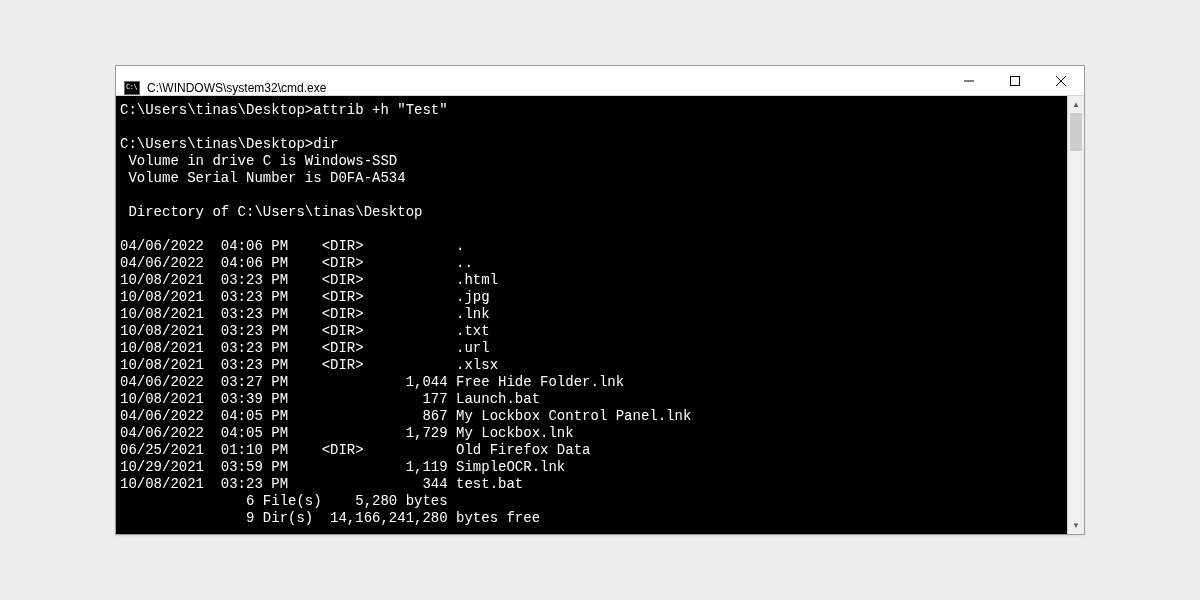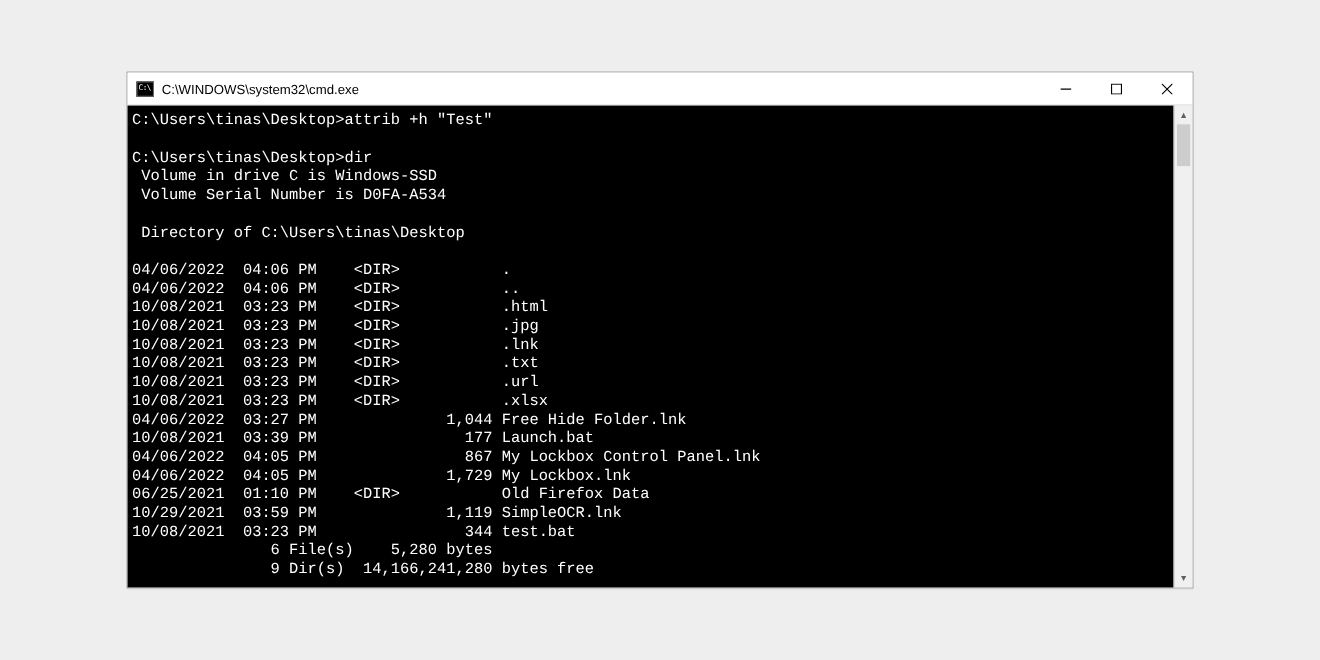--- a/index.html
+++ b/index.html
@@ -22,21 +22,21 @@
   }
   .titlebar {
     height: 30px;
     background: #ffffff;
     display: flex;
     align-items: stretch;
     border-bottom: 1px solid #d5d5d5;
   }
   .titlebar-left {
     display: flex;
-    align-items: center;
+    align-items: flex-end;
     gap: 7px;
     padding: 0 8px;
     flex: 1;
     min-width: 0;
   }
   .cmd-icon {
     width: 16px; height: 14px;
     background: #000;
     border: 1px solid #666;
     position: relative;

